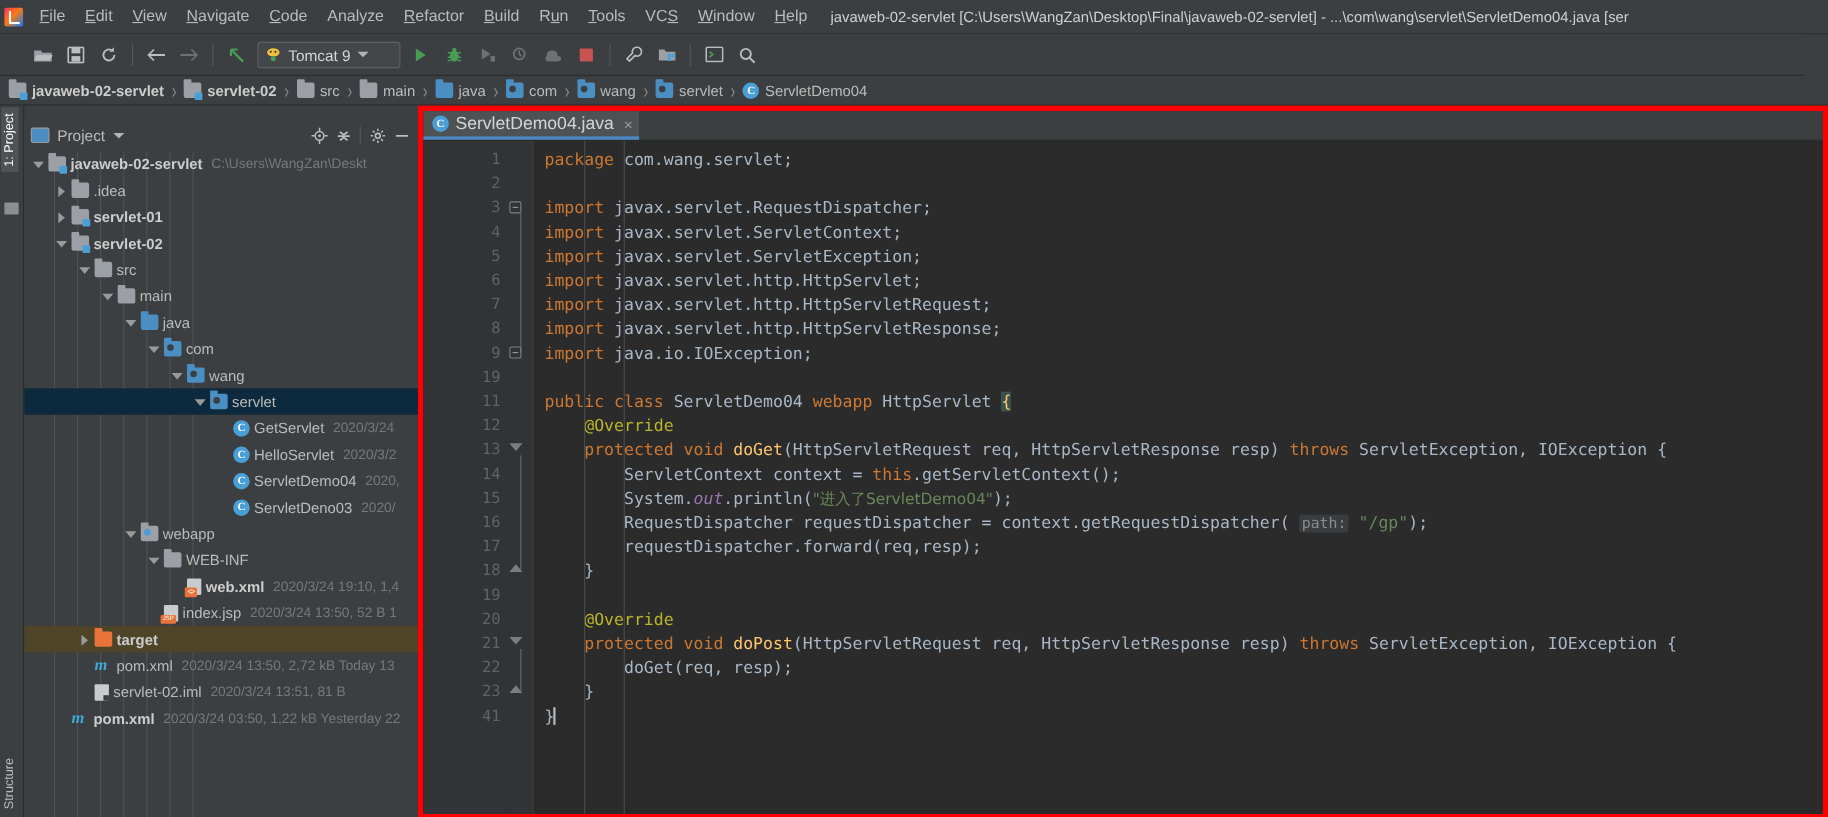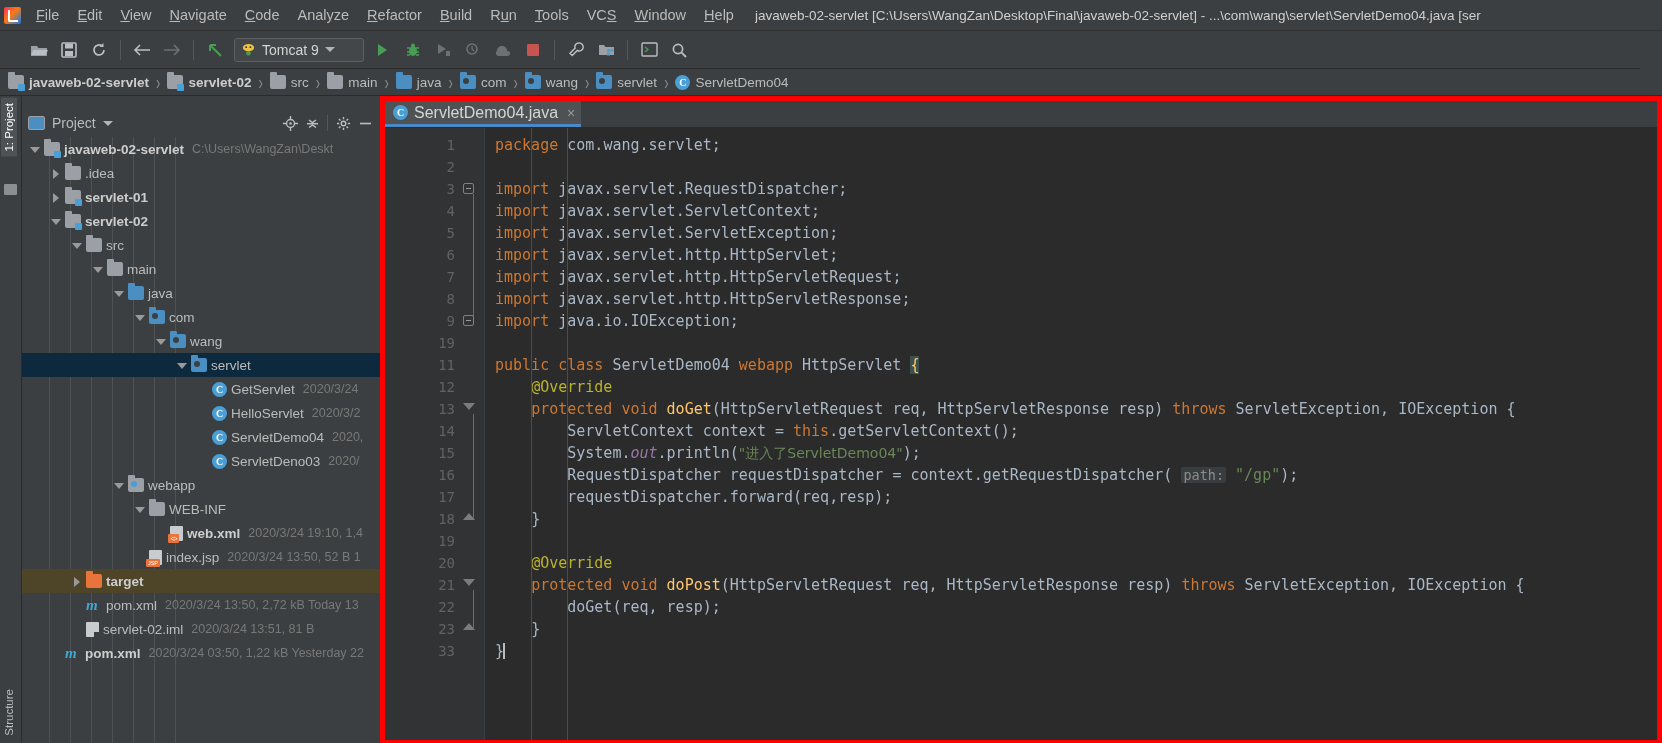--- a/index.html
+++ b/index.html
@@ -696,21 +696,21 @@
           <div class="gline">17</div>
           <div class="gline">18</div>
           <div class="gline">19</div>
           <div class="gline">20</div>
           <div class="gline">21<span class="gmark">
               <span class="ovr-circle"></span>
               <span class="ovr-arrow"></span>
             </span></div>
           <div class="gline">22</div>
           <div class="gline">23</div>
-          <div class="gline">33</div>
+          <div class="gline">41</div>
         </div>
       <div class="foldcol" id="foldcol">
           <span class="fold-minus" style="top: 55px;"></span>
           <span class="foldline" style="top: 66px; height: 126px;"></span>
           <span class="fold-minus" style="top: 187px;"></span>
           <span class="fold-brace" style="top: 275px;"></span>
           <span class="foldline" style="top: 286px; height: 104px;"></span>
           <span class="fold-brace-up" style="top: 385px;"></span>
           <span class="fold-brace" style="top: 451px;"></span>
           <span class="foldline" style="top: 462px; height: 38px;"></span>

